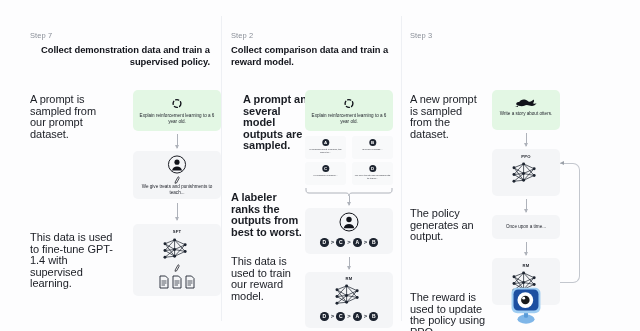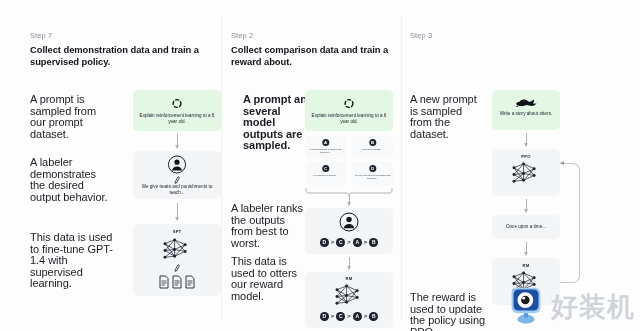--- a/index.html
+++ b/index.html
@@ -98,24 +98,23 @@
 </head>
 <body>
 
 <div class="canvas">
 
   <div class="divider d1"></div>
   <div class="divider d2"></div>
 
   <div class="col col1">
     <div class="step-label" style="left:0;top:31px;">Step 7</div>
-    <div class="step-title" style="left:0;top:44px;width:180px;">Collect demonstration data and train a supervised policy.</div>
+    <div class="step-title" style="left:0;top:44px;width:180px;text-align:right;">Collect demonstration data and train a supervised policy.</div>
 
     <div class="body-text" style="left:0;top:94px;width:82px;">A prompt is sampled from our prompt dataset.</div>
-    <div class="body-text" style="left:0;top:157px;width:82px;">A labeler demonstrates the desired output behavior.</div>
     <div class="body-text" style="left:0;top:232px;width:86px;">This data is used to fine-tune GPT-1.4 with supervised learning.</div>
 
     <div class="card green" style="left:103px;top:90px;width:88px;height:41px;">
       <span style="position:absolute;left:50%;top:8px;transform:translateX(-50%);">
         <svg width="11" height="11" viewBox="0 0 24 24">
           <circle cx="12" cy="12" r="8.5" fill="none" stroke="#11131a" stroke-width="3" stroke-linecap="round" stroke-dasharray="7 5"></circle>
         </svg>
       </span>
       <div class="card-cap" style="top:23px;">Explain reinforcement learning to a 6 year old.</div>
     </div>
@@ -176,25 +175,25 @@
         <svg width="11" height="14" viewBox="0 0 22 28">
           <path d="M3 2h11l5 5v19H3z" fill="none" stroke="#1d2430" stroke-width="1.8"></path>
           <path d="M6 12h10M6 16h10M6 20h7" stroke="#1d2430" stroke-width="1.5"></path>
         </svg>
       </span>
     </div>
   </div>
 
   <div class="col col2">
     <div class="step-label" style="left:0;top:31px;">Step 2</div>
-    <div class="step-title" style="left:0;top:44px;width:162px;">Collect comparison data and train a reward about.</div>
+    <div class="step-title" style="left:0;top:44px;width:162px;">Collect comparison data and train a reward model.</div>
 
     <div class="body-text" style="left:12px;top:94px;width:72px;font-weight:bold;">A prompt and several model outputs are sampled.</div>
-    <div class="body-text" style="left:0;top:203px;width:76px;">A labeler ranks the outputs from best to worst.</div>
-    <div class="body-text" style="left:0;top:256px;width:74px;">This data is used to otters our reward model.</div>
+    <div class="body-text" style="left:0;top:192px;width:76px;font-weight:bold;">A labeler ranks the outputs from best to worst.</div>
+    <div class="body-text" style="left:0;top:256px;width:74px;">This data is used to train our reward model.</div>
 
     <div class="card green" style="left:74px;top:90px;width:88px;height:41px;">
       <span style="position:absolute;left:50%;top:8px;transform:translateX(-50%);">
         <svg width="11" height="11" viewBox="0 0 24 24">
           <circle cx="12" cy="12" r="8.5" fill="none" stroke="#11131a" stroke-width="3" stroke-linecap="round" stroke-dasharray="7 5"></circle>
         </svg>
       </span>
       <div class="card-cap" style="top:23px;">Explain reinforcement learning to a 6 year old.</div>
     </div>
 
@@ -271,20 +270,21 @@
         <span class="gt">&gt;</span>
         <span class="dot">B</span>
       </div>
     </div>
   </div>
 
   <div class="col col3">
     <div class="step-label" style="left:0;top:31px;">Step 3</div>
 
     <div class="body-text" style="left:0;top:94px;width:74px;">A new prompt is sampled from the dataset.</div>
+    <div class="body-text" style="left:0;top:208px;width:78px;">The policy generates an output.</div>
     <div class="body-text" style="left:0;top:292px;width:78px;">The reward is used to update the policy using PPO.</div>
 
     <div class="card green" style="left:82px;top:90px;width:68px;height:40px;">
       <span style="position:absolute;left:50%;top:7px;transform:translateX(-50%);">
         <svg width="24" height="11" viewBox="0 0 56 26">
           <path d="M5 18c-1-5 3-7 7-6 2-5 8-7 13-6 5 1 7 4 10 5 4 1 8-2 11-5 2 3 1 7-2 9 3 1 6 1 9 0-2 4-7 6-11 6-5 0-8-2-12-2-5 0-7 3-12 3-5 0-10-1-13-4z" fill="#11131a"></path>
           <path d="M9 20c-2 2-4 3-7 3 2 1 5 1 7 0z" fill="#11131a"></path>
         </svg>
       </span>
       <div class="card-cap" style="top:21px;">Write a story about otters.</div>
@@ -351,16 +351,15 @@
       <svg width="42" height="42" viewBox="0 0 64 64">
         <ellipse cx="32" cy="52" rx="13" ry="7" fill="#7fb6e8"></ellipse>
         <rect x="29" y="40" width="6" height="10" rx="2" fill="#5a9bd8"></rect>
         <path d="M10 12c0-5 4-8 9-8h26c5 0 9 3 9 8v22c0 6-4 9-9 9H19c-5 0-9-3-9-9z" fill="#9fcdf2"></path>
         <path d="M13 14c0-4 3-7 7-7h24c4 0 7 3 7 7v18c0 4-3 7-7 7H20c-4 0-7-3-7-7z" fill="#1c4fa1"></path>
         <circle cx="31" cy="23" r="12" fill="#ffffff"></circle>
         <circle cx="31" cy="23" r="6.5" fill="#1a1a1a"></circle>
         <circle cx="28.5" cy="20" r="2.2" fill="#ffffff"></circle>
       </svg>
     </span>
-    <span class="wm-text">好装机</span>
   </div>
 
 </div>
 
 </body></html>

